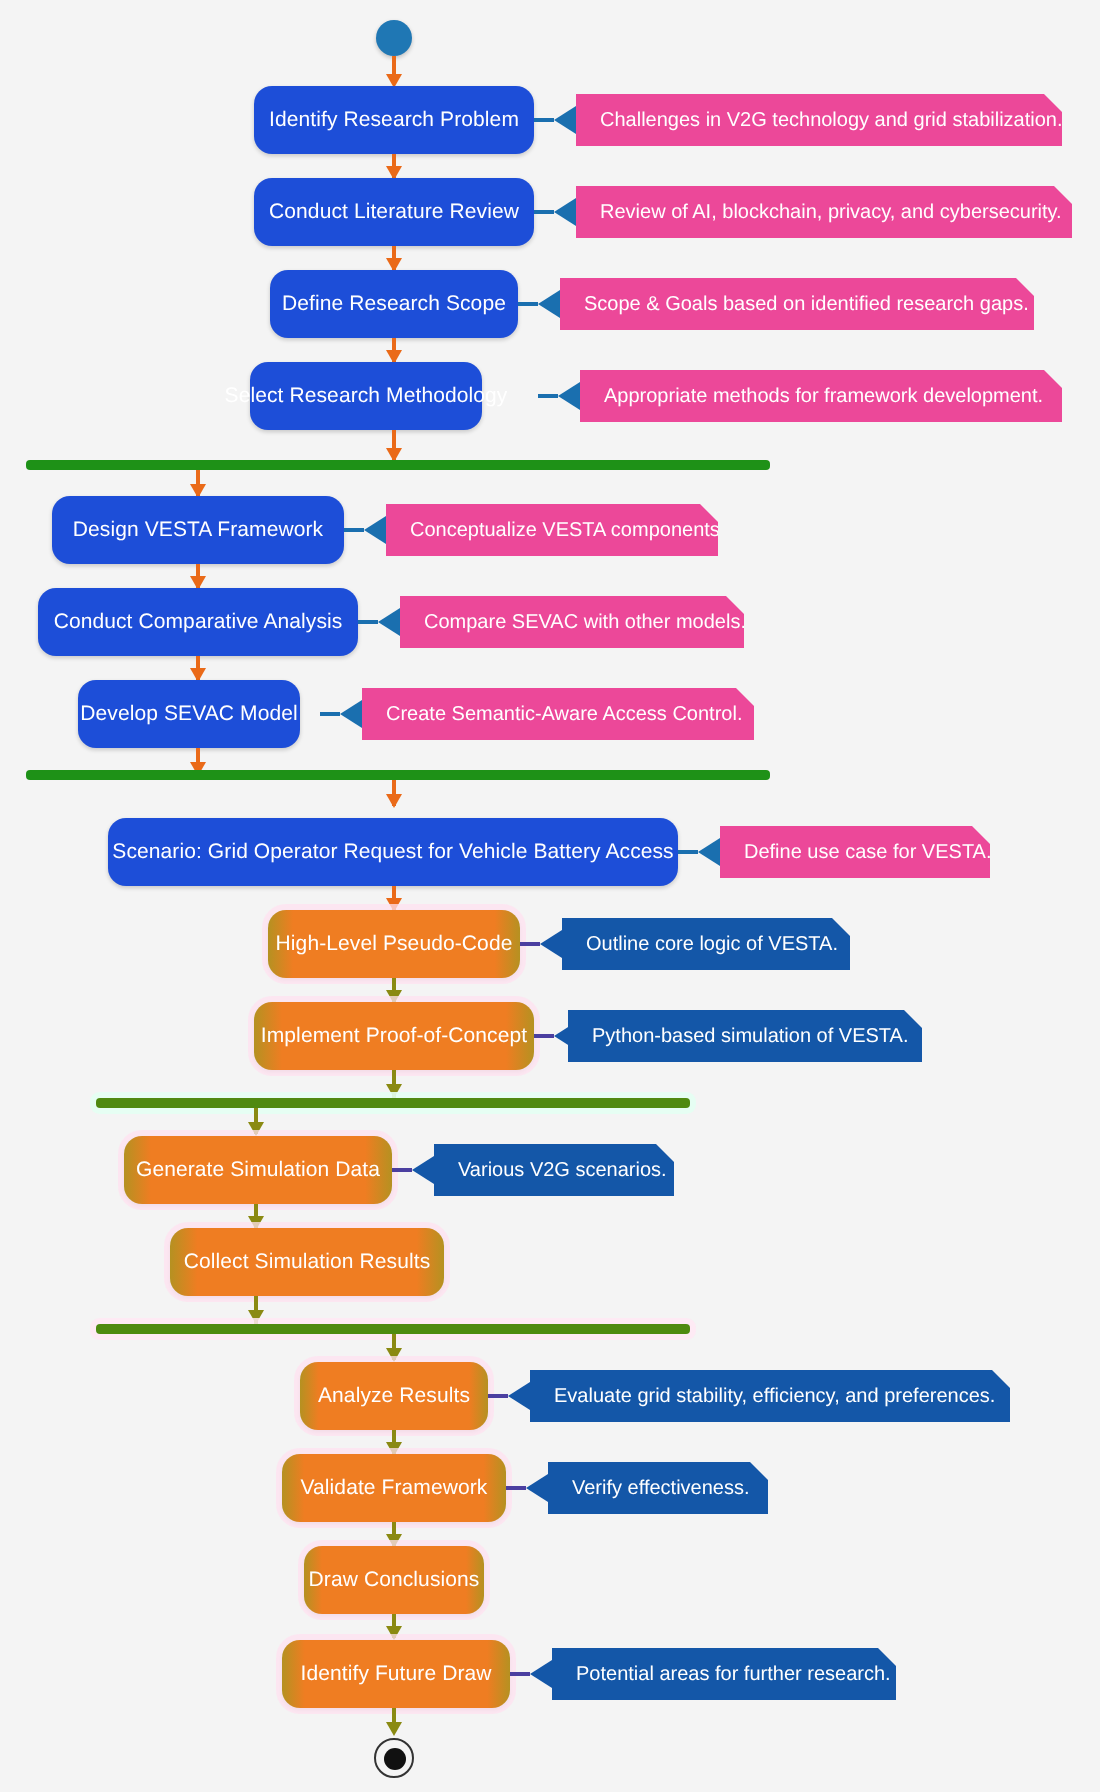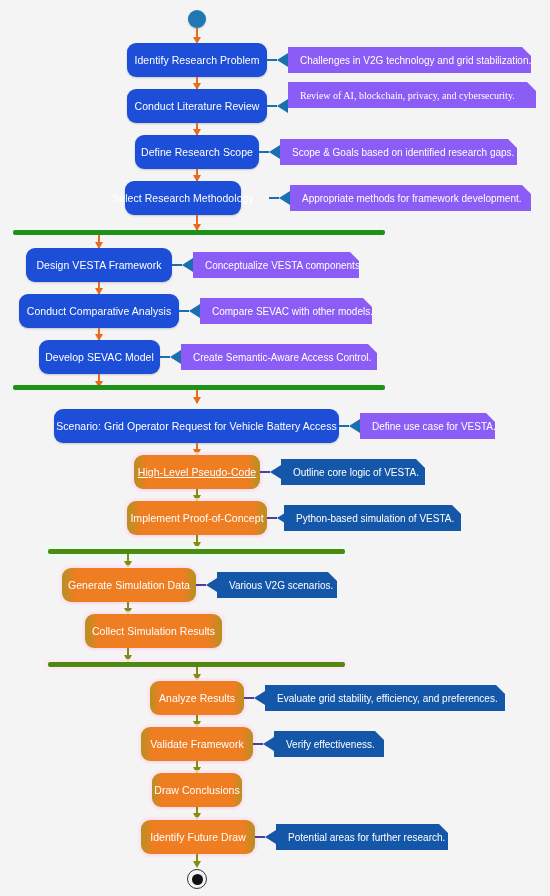--- a/index.html
+++ b/index.html
@@ -74,21 +74,21 @@
   }
   .activity.tinted.halo {
     box-shadow: 0 0 0 3px rgba(255,225,240,0.75), 0 1px 2px rgba(0,0,0,0.18);
   }
 
   
   .note {
     position: absolute;
     box-sizing: border-box;
     height: 26px;
-    background: #8b5cf6;
+    background: #ec4899;
     color: #ffffff;
     font-size: 10px;
     display: flex;
     align-items: center;
     padding: 0 12px;
     white-space: nowrap;
     -webkit-clip-path: polygon(0 0, calc(100% - 9px) 0, 100% 9px, 100% 100%, 0 100%);
     clip-path: polygon(0 0, calc(100% - 9px) 0, 100% 9px, 100% 100%, 0 100%);
   }
   .note.deep { background: #1457a8; }
@@ -155,21 +155,21 @@
   <div class="note-link" style="left:267px; top:59px; width:10px;"></div>
   <div class="note-tail" style="left:277px; top:53px;"></div>
   <div class="note" style="left:288px; top:47px; width:243px;">Challenges in V2G technology and grid stabilization.</div>
 
   <div class="edge" style="left:196px; top:77px; height:12px;"></div>
   <div class="arrowhead" style="left:192.5px; top:83px;"></div>
 
   <div class="activity" style="left:127px; top:89px; width:140px;">Conduct Literature Review</div>
   <div class="note-link" style="left:267px; top:105px; width:10px;"></div>
   <div class="note-tail" style="left:277px; top:99px;"></div>
-  <div class="note" style="left:288px; top:82px; width:248px;font-family:Liberation Serif, serif;">Review of AI, blockchain, privacy, and cybersecurity.</div>
+  <div class="note" style="left:288px; top:93px; width:248px;">Review of AI, blockchain, privacy, and cybersecurity.</div>
 
   <div class="edge" style="left:196px; top:123px; height:12px;"></div>
   <div class="arrowhead" style="left:192.5px; top:129px;"></div>
 
   <div class="activity" style="left:135px; top:135px; width:124px;">Define Research Scope</div>
   <div class="note-link" style="left:259px; top:151px; width:10px;"></div>
   <div class="note-tail" style="left:269px; top:145px;"></div>
   <div class="note" style="left:280px; top:139px; width:237px;">Scope &amp; Goals based on identified research gaps.</div>
 
   <div class="edge" style="left:196px; top:169px; height:12px;"></div>
@@ -197,42 +197,42 @@
   <div class="arrowhead" style="left:94.5px; top:288px;"></div>
 
   <div class="activity" style="left:19px; top:294px; width:160px;">Conduct Comparative Analysis</div>
   <div class="note-link" style="left:179px; top:310px; width:10px;"></div>
   <div class="note-tail" style="left:189px; top:304px;"></div>
   <div class="note" style="left:200px; top:298px; width:172px;">Compare SEVAC with other models.</div>
 
   <div class="edge" style="left:98px; top:328px; height:12px;"></div>
   <div class="arrowhead" style="left:94.5px; top:334px;"></div>
 
-  <div class="activity" style="left:39px; top:340px; width:121px;">Develop SEVAC Model</div>
+  <div class="activity" style="left:39px; top:340px; width:111px;">Develop SEVAC Model</div>
   <div class="note-link" style="left:160px; top:356px; width:10px;"></div>
   <div class="note-tail" style="left:170px; top:350px;"></div>
   <div class="note" style="left:181px; top:344px; width:196px;">Create Semantic-Aware Access Control.</div>
 
   <div class="edge" style="left:98px; top:374px; height:14px;"></div>
   <div class="arrowhead" style="left:94.5px; top:381px;"></div>
 
   <div class="bar" style="left:13px; top:385px; width:372px;"></div>
 
   <div class="edge" style="left:196px; top:390px; height:13px;"></div>
   <div class="arrowhead" style="left:192.5px; top:397px;"></div>
 
   <div class="activity" style="left:54px; top:409px; width:285px;">Scenario: Grid Operator Request for Vehicle Battery Access</div>
   <div class="note-link" style="left:339px; top:425px; width:10px;"></div>
   <div class="note-tail" style="left:349px; top:419px;"></div>
   <div class="note" style="left:360px; top:413px; width:135px;">Define use case for VESTA.</div>
 
   <div class="edge" style="left:196px; top:443px; height:12px;"></div>
   <div class="arrowhead" style="left:192.5px; top:449px;"></div>
 
-  <div class="activity tinted halo" style="left:134px; top:455px; width:126px;text-decoration:underline;">High-Level Pseudo-Code</div>
+  <div class="activity tinted halo" style="left:134px; top:455px; width:126px;">High-Level Pseudo-Code</div>
   <div class="note-link purple" style="left:260px; top:471px; width:10px;"></div>
   <div class="note-tail deep" style="left:270px; top:465px;"></div>
   <div class="note deep halo" style="left:281px; top:459px; width:144px;">Outline core logic of VESTA.</div>
 
   <div class="edge olive" style="left:196px; top:489px; height:12px;"></div>
   <div class="arrowhead olive" style="left:192.5px; top:495px;"></div>
 
   <div class="activity tinted halo" style="left:127px; top:501px; width:140px;">Implement Proof-of-Concept</div>
   <div class="note-link purple" style="left:267px; top:517px; width:10px;"></div>
   <div class="note-tail deep" style="left:277px; top:511px;"></div>

